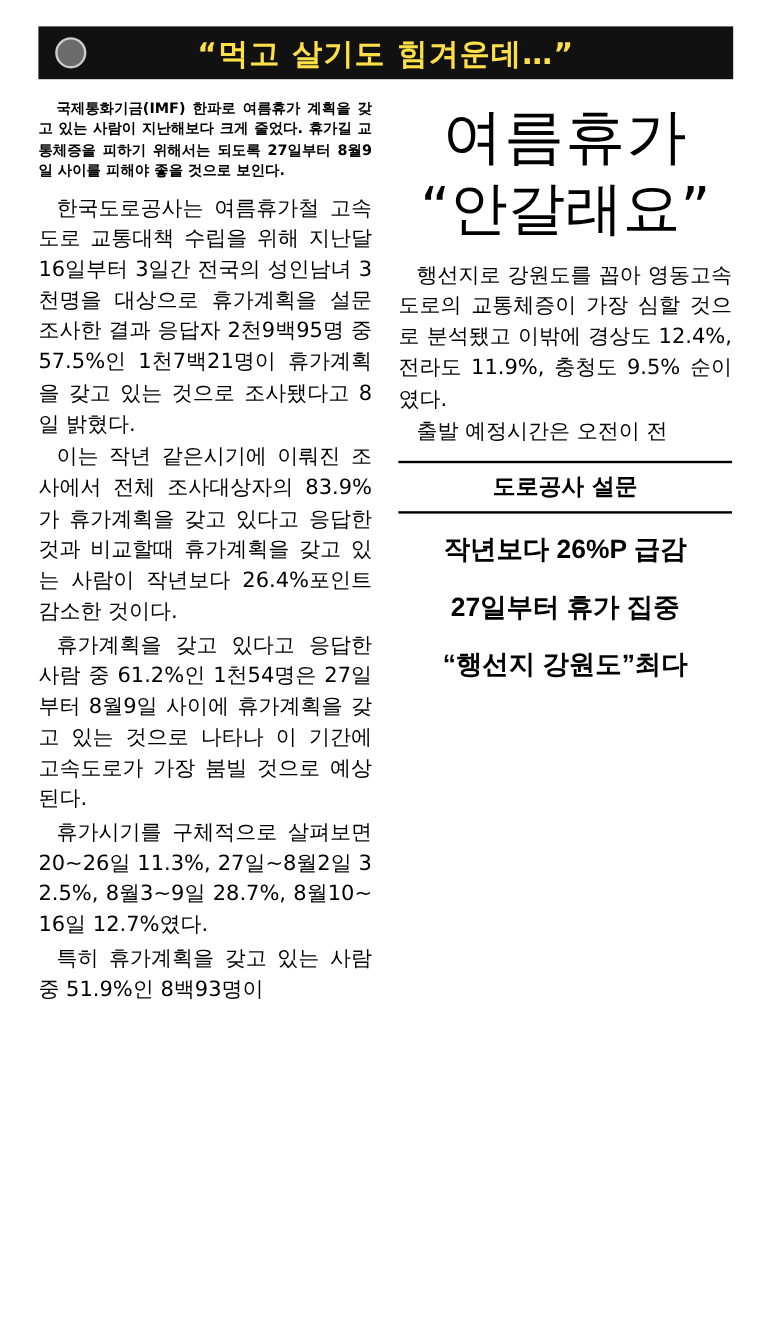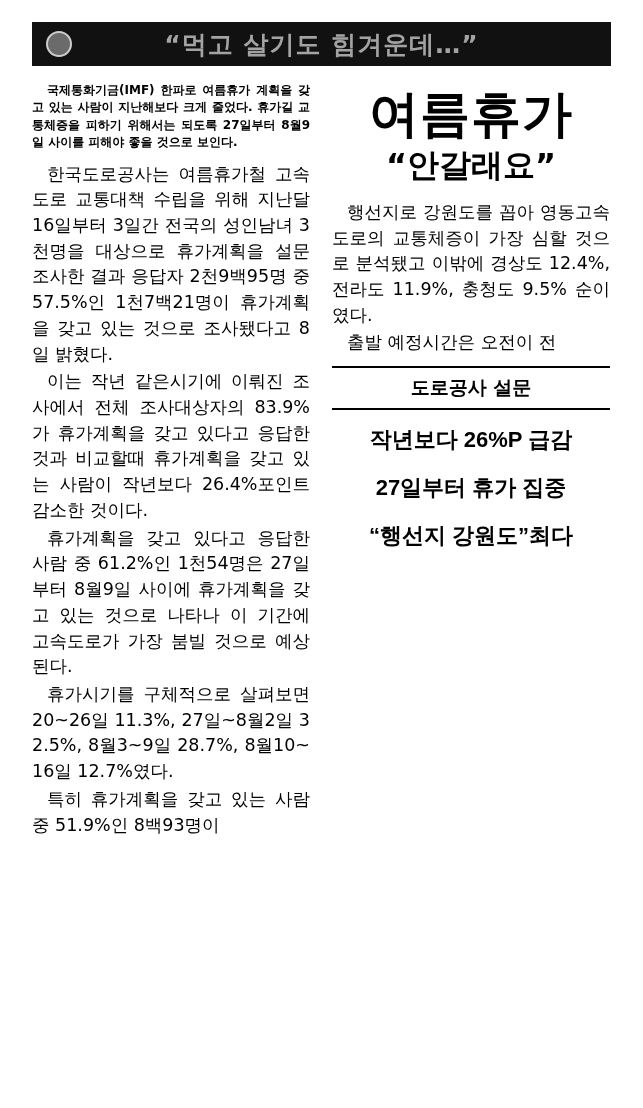--- a/index.html
+++ b/index.html
@@ -21,21 +21,21 @@
     position: relative;
     box-sizing: border-box;
     padding: 0 32px;
   }
 
   
   .banner {
     margin-top: 22px;
     height: 44px;
     background: #111111;
-    color: #a3a3a3;
+    color: #fde047;
     display: flex;
     align-items: center;
     justify-content: center;
     position: relative;
   }
   .banner-kicker {
     position: absolute;
     left: 14px;
     top: 50%;
     transform: translateY(-50%);
@@ -62,32 +62,32 @@
   .col {
     width: 278px;
     box-sizing: border-box;
   }
   .col-left { }
   .col-right { }
 
   
   .headline {
     font-family: "DejaVu Sans", "Liberation Sans", sans-serif;
-    font-weight: bold;
+    font-weight: normal;
     text-align: center;
     line-height: 1.12;
   }
   .headline .h1 {
     font-size: 50px;
     letter-spacing: 1px;
     display: block;
     margin-top: 4px;
   }
   .headline .h2 {
-    font-size: 32px;
+    font-size: 48px;
     letter-spacing: 0px;
     display: block;
     margin-top: 6px;
   }
 
   
   p.body-par {
     margin: 0 0 2px 0;
     font-size: 17.5px;
     line-height: 1.47;

